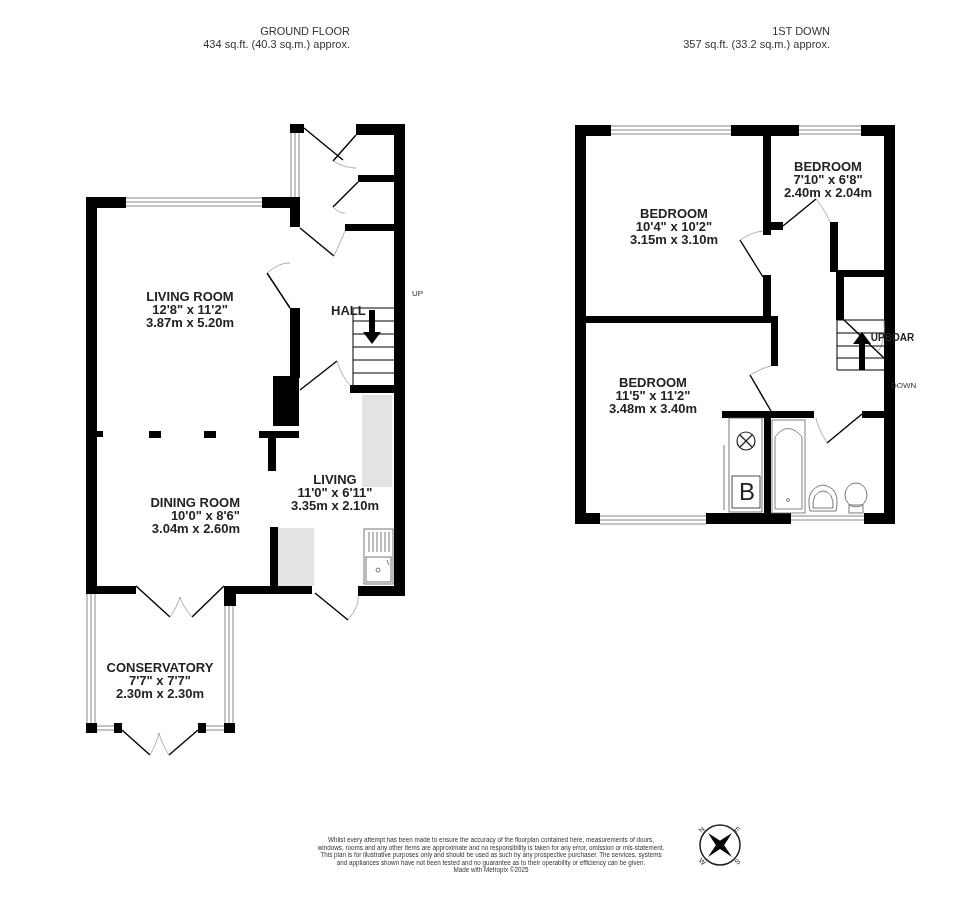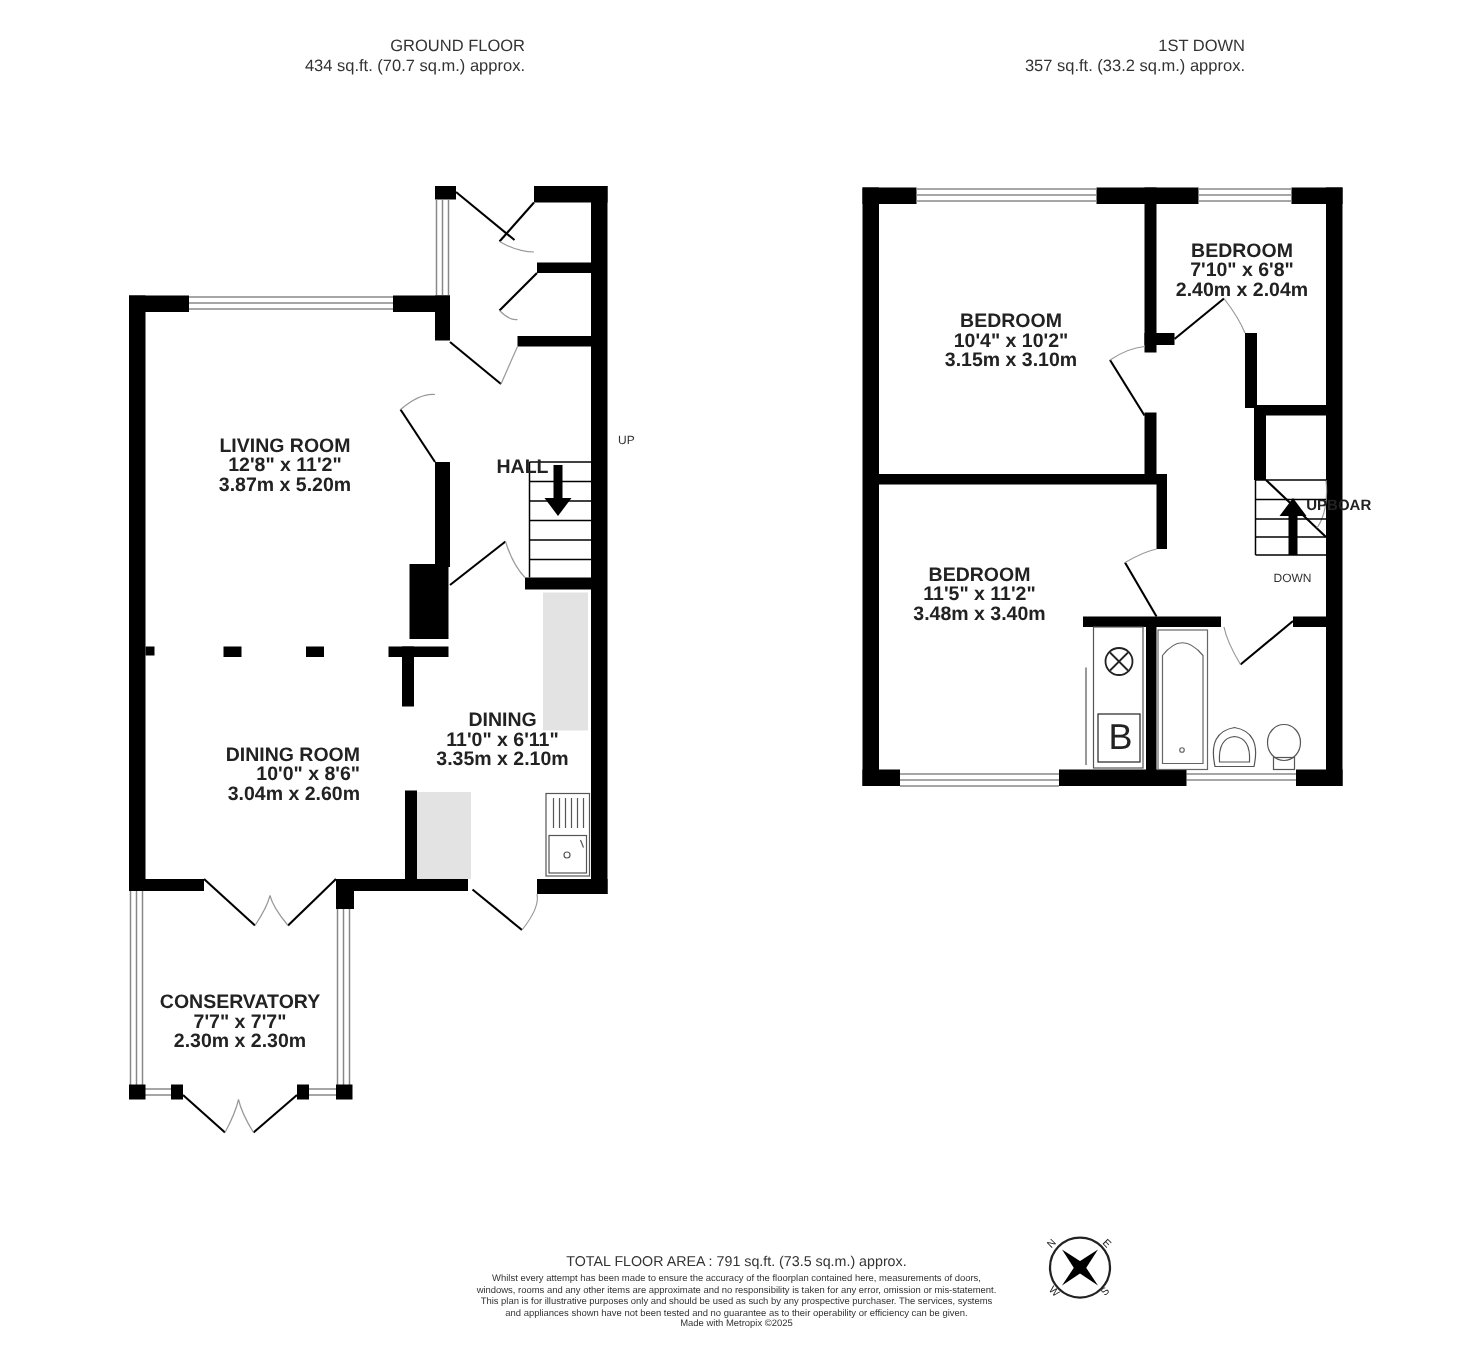--- a/index.html
+++ b/index.html
@@ -15,21 +15,21 @@
   .footer { position: absolute; left: 316px; top: 836px; width: 350px; text-align: center; color: #333; }
   .footer .total { font-size: 9.5px; margin-bottom: 2px; display: block; }
   .footer .disc { font-size: 6.3px; line-height: 7.6px; display: block; }
   .footer .made { font-size: 6.3px; line-height: 7.6px; display: block; }
 </style>
 </head>
 <body>
 
 <div class="floor-heading" style="left:150px; top:25px; width:200px;">
   <span class="name">GROUND FLOOR</span>
-  <span class="area">434 sq.ft. (70.7 sq.m.) approx.</span>
+  <span class="area">434 sq.ft. (40.3 sq.m.) approx.</span>
 </div>
 <div class="floor-heading" style="left:630px; top:25px; width:200px;">
   <span class="name">1ST DOWN</span>
   <span class="area">357 sq.ft. (33.2 sq.m.) approx.</span>
 </div>
 
 <svg class="plan" width="980" height="898" viewBox="0 0 980 898" xmlns="http://www.w3.org/2000/svg">
 
   <g fill="#000" stroke="none">
 
@@ -256,21 +256,21 @@
   <span>LIVING ROOM</span>
   <span class="dim">12'8"  x 11'2"</span>
   <span class="dim">3.87m  x 5.20m</span>
 </div>
 <div class="room-label" style="left:120px; top:496px; width:120px;text-align:right;">
   <span>DINING ROOM</span>
   <span class="dim">10'0"  x 8'6"</span>
   <span class="dim">3.04m  x 2.60m</span>
 </div>
 <div class="room-label" style="left:280px; top:473px; width:110px;">
-  <span>DINING</span>
+  <span>LIVING</span>
   <span class="dim">11'0"  x 6'11"</span>
   <span class="dim">3.35m  x 2.10m</span>
 </div>
 <div class="room-label" style="left:100px; top:643px; width:120px;margin-top:18px;">
   <span>CONSERVATORY</span>
   <span class="dim">7'7"  x 7'7"</span>
   <span class="dim">2.30m  x 2.30m</span>
 </div>
 <div class="room-label" style="left:331px; top:304px;">
   <span>HALL</span>
@@ -288,27 +288,26 @@
   <span class="dim">2.40m  x 2.04m</span>
 </div>
 <div class="room-label" style="left:593px; top:376px; width:120px;">
   <span>BEDROOM</span>
   <span class="dim">11'5"  x 11'2"</span>
   <span class="dim">3.48m  x 3.40m</span>
 </div>
 <div class="room-label" style="left:869px; top:292px; font-size:10px; overflow:hidden; width:47px;margin-top:39px;">
   <span>UPBOAR</span>
 </div>
-<div class="small-label" style="left:849px; top:381px; font-weight:normal;">DOWN</div>
+<div class="small-label" style="left:891px; top:381px; font-weight:normal;">DOWN</div>
 <div style="position:absolute; left:739px; top:478px; font-size:24px; line-height:28px; font-family:'Liberation Sans', sans-serif;">B</div>
 
 <div style="position:absolute; left:695px; top:820px; width:50px; height:50px; font-size:7px; color:#222;">
   <span style="position:absolute; left:4px; top:6px; transform:rotate(-45deg);">N</span>
   <span style="position:absolute; left:40px; top:6px; transform:rotate(45deg);">E</span>
   <span style="position:absolute; left:40px; top:38px; transform:rotate(-45deg);">S</span>
   <span style="position:absolute; left:4px; top:38px; transform:rotate(45deg);">W</span>
 </div>
 
 <div class="footer">
-  <span class="total">TOTAL FLOOR AREA : 791 sq.ft. (73.5 sq.m.) approx.</span>
   <span class="disc">Whilst every attempt has been made to ensure the accuracy of the floorplan contained here, measurements of doors, windows, rooms and any other items are approximate and no responsibility is taken for any error, omission or mis-statement. This plan is for illustrative purposes only and should be used as such by any prospective purchaser. The services, systems and appliances shown have not been tested and no guarantee as to their operability or efficiency can be given.</span>
   <span class="made">Made with Metropix ©2025</span>
 </div>
 
 </body></html>

